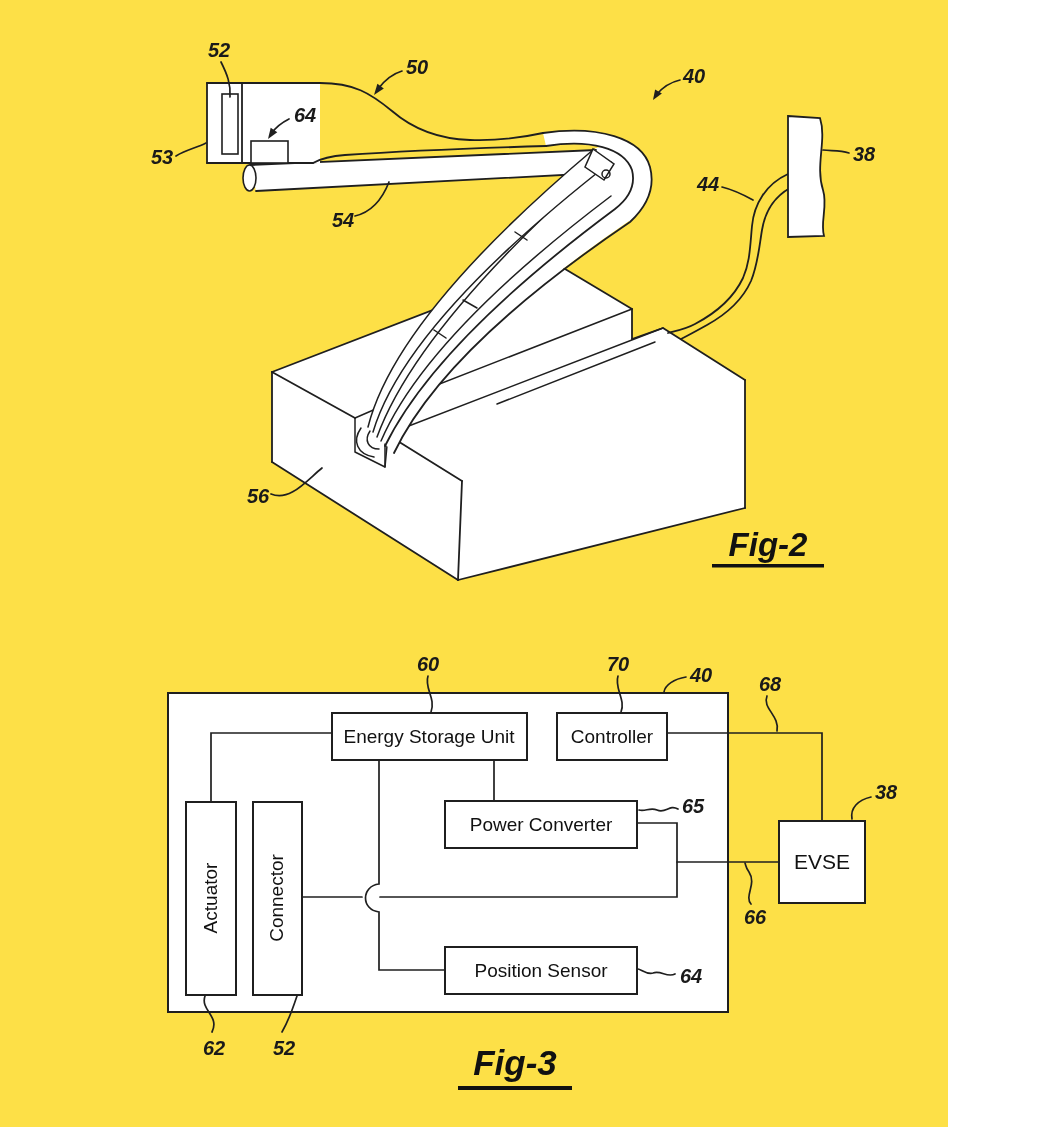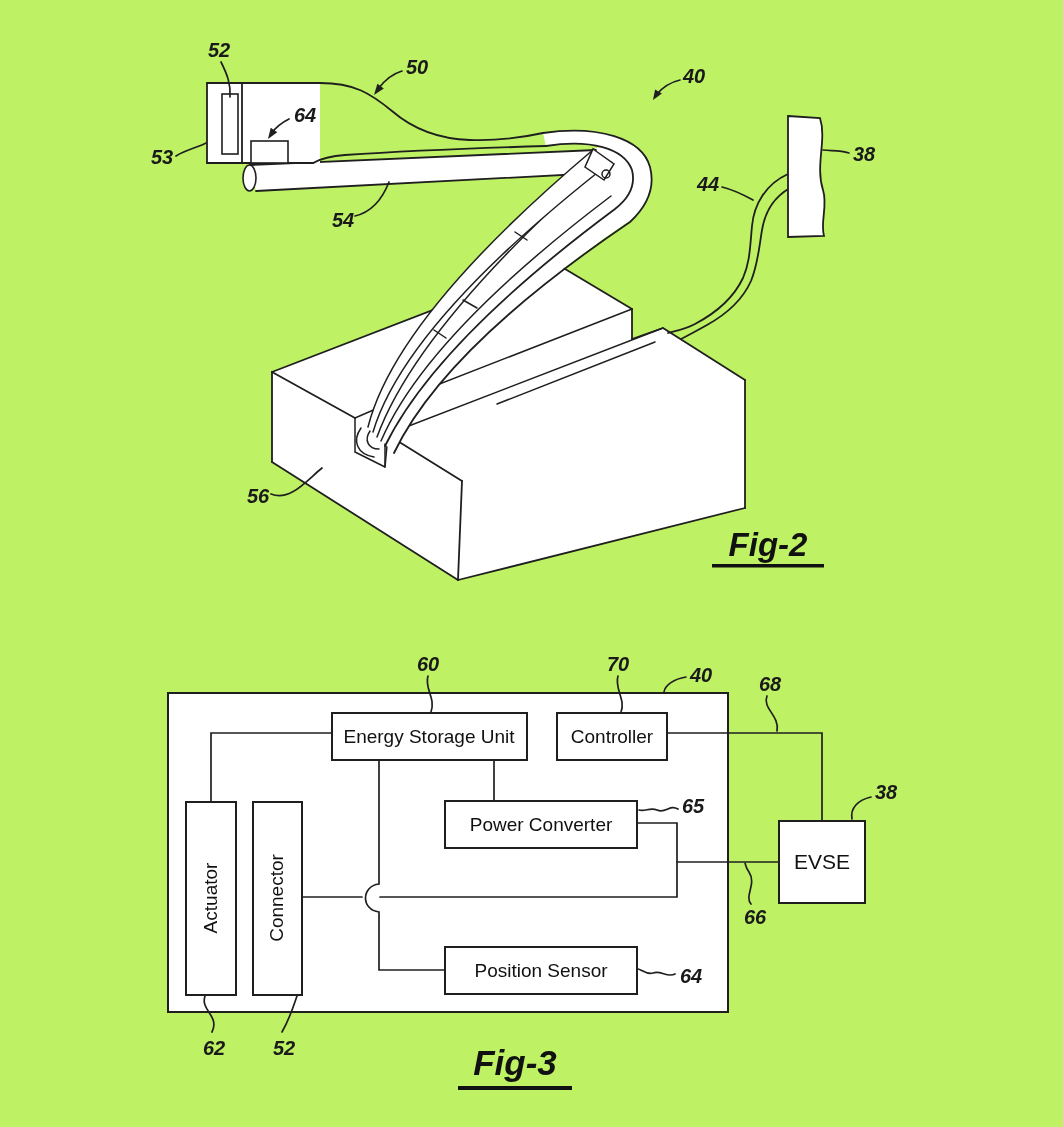--- a/index.html
+++ b/index.html
@@ -1,16 +1,16 @@
 <!DOCTYPE html>
 <html><head>
 <meta charset="utf-8">
 <style>
   html,body{margin:0;padding:0;background:#ffffff;}
-  .page{position:relative;width:1063px;height:1127px;background:#bef264;overflow:hidden;
+  .page{position:relative;width:948px;height:1127px;background:#fde047;overflow:hidden;
         font-family:"Liberation Sans", sans-serif;}
   svg{position:absolute;left:0;top:0;}
   .ln{fill:none;stroke:#1f1f1f;stroke-width:1.8;stroke-linecap:round;stroke-linejoin:round;}
   .lnthin{fill:none;stroke:#1f1f1f;stroke-width:1.5;stroke-linecap:round;stroke-linejoin:round;}
   .wfill{fill:#ffffff;stroke:none;}
   .box{fill:#ffffff;stroke:#1f1f1f;stroke-width:2;}
   .wire{fill:none;stroke:#1f1f1f;stroke-width:1.7;stroke-linecap:round;}
   .leader{fill:none;stroke:#1f1f1f;stroke-width:1.7;stroke-linecap:round;}
   .refnum{font-family:"Liberation Sans", sans-serif;font-size:20px;font-style:italic;font-weight:700;
           fill:#1a1a1a;text-anchor:middle;}

